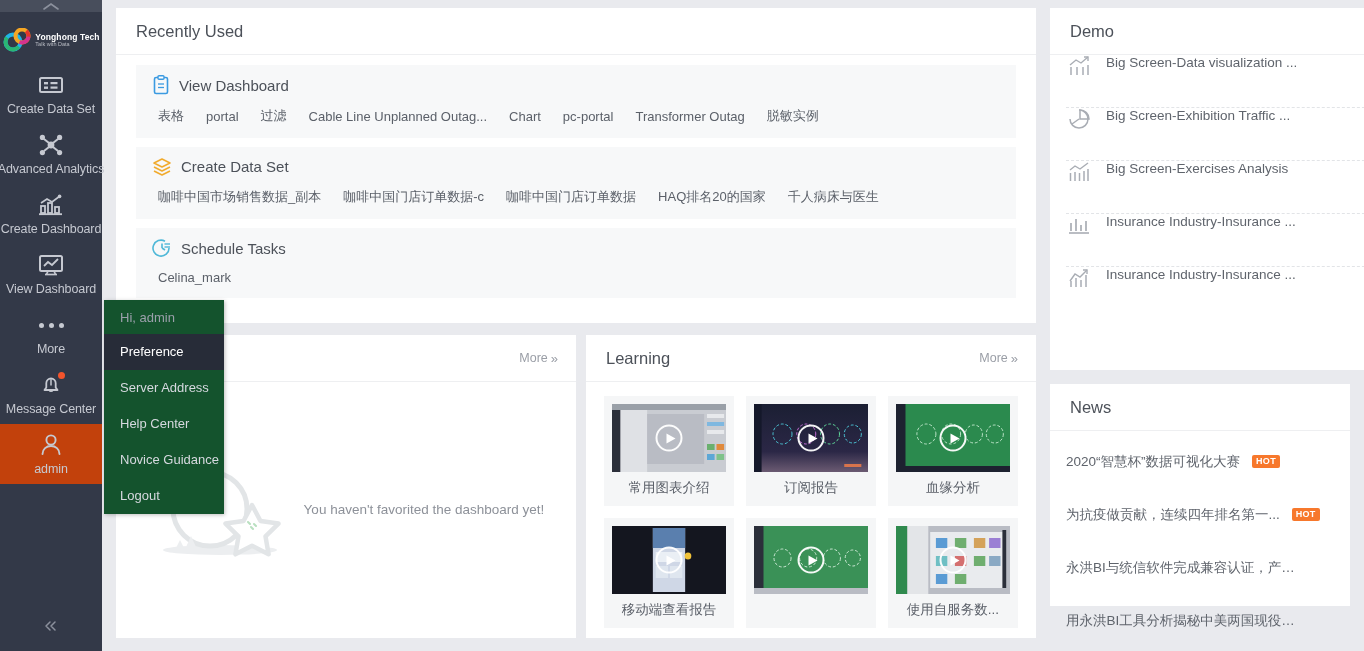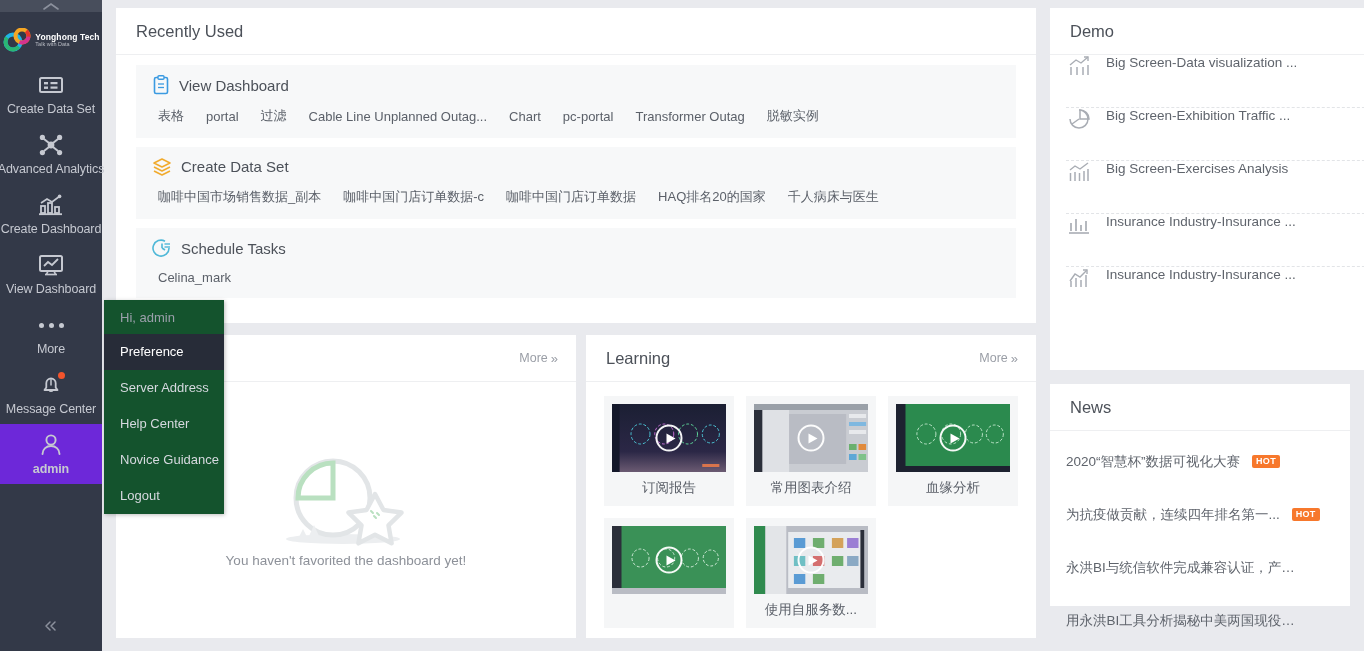--- a/index.html
+++ b/index.html
@@ -42,21 +42,21 @@
     display: flex; flex-direction: column;
     align-items: center; justify-content: center;
     color: #c9ccd3; cursor: pointer;
     position: relative;
   }
   .sb-item .sb-icon { height: 26px; display:flex; align-items:center; justify-content:center; position: relative;}
   .sb-item .sb-label {
     font-size: 12.5px; margin-top: 4px; color: #c6c9d1;
     white-space: nowrap; letter-spacing: -0.1px;
   }
-  .sb-item.active { background: #6d28d9; font-weight: bold; }
+  .sb-item.active { background: #c2410c; }
   .sb-dot {
     position: absolute; right: -3px; top: 0px;
     width: 7px; height: 7px; border-radius: 50%;
     background: #f4542c;
   }
   .sb-spacer { flex: 1 1 auto; }
   .sb-collapse {
     height: 50px; display:flex; align-items:center; justify-content:center;
     cursor:pointer; color:#8e939f;
   }
@@ -124,21 +124,21 @@
   }
   .rg-items .rg-chip:first-child { padding-left: 2px;}
 
   
   .fav {
     position: absolute; left: 14px; top: 335px;
     width: 460px; height: 303px;
     background: #fff;
   }
   .fav-empty {
-    height: 255px; display:flex; flex-direction:column;
+    height: 255px; display:flex; flex-direction:row;
     align-items:center; justify-content:center; gap: 6px;
   }
   .fav-empty .msg { font-size: 13.5px; color: #8d9199; }
 
   
   .learn {
     position: absolute; left: 484px; top: 335px;
     width: 450px; height: 303px;
     background: #fff;
   }
@@ -300,20 +300,37 @@
 
   <section class="learn panel">
     <div class="panel-head">
       <span class="panel-title">Learning</span>
       <span class="more-link">
         <span>More</span>
           <span class="chev">»</span>
       </span>
     </div>
     <div class="learn-grid" id="learn-grid">
+        <div class="lcard">
+          <div class="lthumb"><svg width="100%" height="100%" viewBox="0 0 120 68" preserveAspectRatio="none">
+              <rect width="120" height="68" fill="#c9ccd2"></rect>
+              <rect x="0" y="0" width="120" height="6" fill="#9aa0a8"></rect>
+              <rect x="0" y="6" width="9" height="62" fill="#2b2f3a"></rect>
+              <rect x="9" y="6" width="28" height="62" fill="#dfe1e5"></rect>
+              <rect x="37" y="10" width="60" height="50" fill="#b9bcc4"></rect>
+              <rect x="100" y="10" width="18" height="4" fill="#e7e9ec"></rect>
+              <rect x="100" y="18" width="18" height="4" fill="#7fb8e0"></rect>
+              <rect x="100" y="26" width="18" height="4" fill="#e7e9ec"></rect>
+              <rect x="100" y="40" width="8" height="6" fill="#6ab06e"></rect>
+              <rect x="110" y="40" width="8" height="6" fill="#e08a3c"></rect>
+              <rect x="100" y="50" width="8" height="6" fill="#5da7d6"></rect>
+              <rect x="110" y="50" width="8" height="6" fill="#7fc28a"></rect>
+            </svg><span class="play"></span></div>
+          <div class="lcap">常用图表介绍</div>
+        </div>
         <div class="lcard">
           <div class="lthumb"><svg width="100%" height="100%" viewBox="0 0 120 68" preserveAspectRatio="none">
               <defs>
                 <linearGradient id="gp" x1="0" y1="0" x2="0" y2="1">
                   <stop offset="0%" stop-color="#1b1f33"></stop>
                   <stop offset="70%" stop-color="#2b2746"></stop>
                   <stop offset="100%" stop-color="#6b5a72"></stop>
                 </linearGradient>
               </defs>
               <rect width="120" height="68" fill="url(#gp)"></rect>
@@ -321,46 +338,41 @@
               <circle cx="30" cy="30" r="10" fill="none" stroke="#4cc7d8" stroke-width="1" stroke-dasharray="3 2"></circle>
               <circle cx="55" cy="30" r="10" fill="none" stroke="#c96fd8" stroke-width="1" stroke-dasharray="3 2"></circle>
               <circle cx="80" cy="30" r="10" fill="none" stroke="#5fd89a" stroke-width="1" stroke-dasharray="3 2"></circle>
               <circle cx="104" cy="30" r="9" fill="none" stroke="#4cc7d8" stroke-width="1" stroke-dasharray="3 2"></circle>
               <rect x="95" y="60" width="18" height="3" fill="#d8744c"></rect>
             </svg><span class="play"></span></div>
           <div class="lcap">订阅报告</div>
         </div>
         <div class="lcard">
           <div class="lthumb"><svg width="100%" height="100%" viewBox="0 0 120 68" preserveAspectRatio="none">
-              <rect width="120" height="68" fill="#c9ccd2"></rect>
-              <rect x="0" y="0" width="120" height="6" fill="#9aa0a8"></rect>
-              <rect x="0" y="6" width="9" height="62" fill="#2b2f3a"></rect>
-              <rect x="9" y="6" width="28" height="62" fill="#dfe1e5"></rect>
-              <rect x="37" y="10" width="60" height="50" fill="#b9bcc4"></rect>
-              <rect x="100" y="10" width="18" height="4" fill="#e7e9ec"></rect>
-              <rect x="100" y="18" width="18" height="4" fill="#7fb8e0"></rect>
-              <rect x="100" y="26" width="18" height="4" fill="#e7e9ec"></rect>
-              <rect x="100" y="40" width="8" height="6" fill="#6ab06e"></rect>
-              <rect x="110" y="40" width="8" height="6" fill="#e08a3c"></rect>
-              <rect x="100" y="50" width="8" height="6" fill="#5da7d6"></rect>
-              <rect x="110" y="50" width="8" height="6" fill="#7fc28a"></rect>
-            </svg><span class="play"></span></div>
-          <div class="lcap">常用图表介绍</div>
-        </div>
-        <div class="lcard">
-          <div class="lthumb"><svg width="100%" height="100%" viewBox="0 0 120 68" preserveAspectRatio="none">
               <rect width="120" height="68" fill="#2b8a4e"></rect>
               <rect x="0" y="0" width="10" height="68" fill="#1d2230"></rect>
               <rect x="0" y="62" width="120" height="6" fill="#1d2230"></rect>
               <circle cx="32" cy="30" r="10" fill="none" stroke="#bfe6cb" stroke-width="1" stroke-dasharray="3 2"></circle>
               <circle cx="58" cy="30" r="10" fill="none" stroke="#bfe6cb" stroke-width="1" stroke-dasharray="3 2"></circle>
               <circle cx="82" cy="30" r="9" fill="none" stroke="#bfe6cb" stroke-width="1" stroke-dasharray="3 2"></circle>
               <circle cx="104" cy="30" r="9" fill="none" stroke="#bfe6cb" stroke-width="1" stroke-dasharray="3 2"></circle>
             </svg><span class="play"></span></div>
           <div class="lcap">血缘分析</div>
+        </div>
+        <div class="lcard">
+          <div class="lthumb"><svg width="100%" height="100%" viewBox="0 0 120 68" preserveAspectRatio="none">
+              <rect width="120" height="68" fill="#14161f"></rect>
+              <rect x="43" y="2" width="34" height="64" fill="#cfd7e6"></rect>
+              <rect x="43" y="2" width="34" height="20" fill="#5a7fae"></rect>
+              <rect x="46" y="26" width="28" height="10" fill="#eaeff5"></rect>
+              <rect x="46" y="40" width="13" height="12" fill="#dfe6ef"></rect>
+              <rect x="61" y="40" width="13" height="12" fill="#dfe6ef"></rect>
+              <circle cx="80" cy="30" r="3.5" fill="#f0c23a"></circle>
+            </svg><span class="play"></span></div>
+          <div class="lcap">移动端查看报告</div>
         </div>
         <div class="lcard">
           <div class="lthumb"><svg width="100%" height="100%" viewBox="0 0 120 68" preserveAspectRatio="none">
               <rect width="120" height="68" fill="#3a9157"></rect>
               <rect x="0" y="0" width="10" height="68" fill="#2b2f3a"></rect>
               <rect x="0" y="62" width="120" height="6" fill="#b9bcc4"></rect>
               <circle cx="30" cy="32" r="9" fill="none" stroke="#cfe9d7" stroke-width="1" stroke-dasharray="3 2"></circle>
               <circle cx="57" cy="32" r="9" fill="none" stroke="#cfe9d7" stroke-width="1" stroke-dasharray="3 2"></circle>
               <circle cx="82" cy="32" r="9" fill="none" stroke="#cfe9d7" stroke-width="1" stroke-dasharray="3 2"></circle>
               <circle cx="104" cy="32" r="8" fill="none" stroke="#cfe9d7" stroke-width="1" stroke-dasharray="3 2"></circle>

